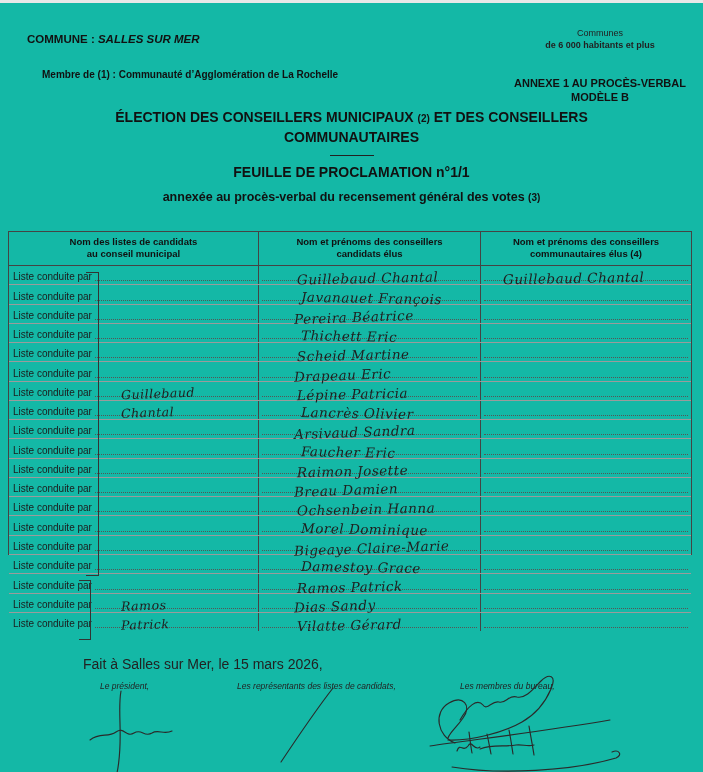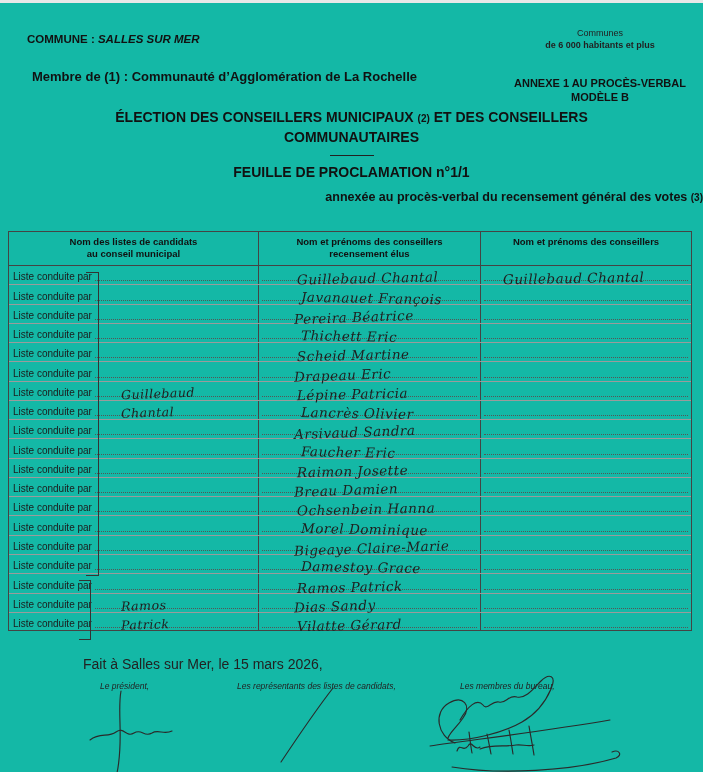--- a/index.html
+++ b/index.html
@@ -3,34 +3,34 @@
 <meta charset="utf-8">
 <style>
   html,body{margin:0;padding:0;background:#e8e8e8;}
   .page{position:relative;width:703px;height:772px;background:#14b8a6;margin:3px auto;
         font-family:"Liberation Sans",sans-serif;color:#111;overflow:hidden;}
   .abs{position:absolute;}
 
   
   .commune-line{left:27px;top:30px;font-size:11.5px;font-weight:bold;}
   .commune-value{font-style:italic;}
-  .membre-line{left:32px;top:66px;font-size:13px;font-weight:bold;}
+  .membre-line{left:42px;top:66px;font-size:10px;font-weight:bold;}
   .right-note{left:505px;top:25px;width:190px;text-align:center;font-size:9px;line-height:1.3;color:#222;}
   .right-note .b{font-weight:bold;}
   .annexe-note{left:505px;top:73px;width:190px;text-align:center;font-size:11px;font-weight:bold;line-height:1.3;}
 
   
   .main-title{left:0;top:104px;width:703px;text-align:center;font-size:14px;font-weight:bold;line-height:1.45;}
   .ref{font-size:10px;}
   .divider{left:330px;top:152px;width:44px;border-top:1.3px solid #222;}
   .subtitle{left:0;top:161px;width:703px;text-align:center;font-size:14px;font-weight:bold;}
-  .subnote{left:0;top:187px;width:703px;text-align:right;font-size:12.5px;font-weight:bold;}
+  .subnote{left:0;top:187px;width:703px;text-align:center;font-size:12.5px;font-weight:bold;}
 
   
-  .table{left:8px;top:228px;width:684px;height:400px;border:1px solid #444;box-sizing:border-box;}
+  .table{left:8px;top:228px;width:684px;height:324px;border:1px solid #444;box-sizing:border-box;}
   .thead{display:flex;height:34px;border-bottom:1px solid #444;box-sizing:border-box;}
   .th{font-size:9.5px;font-weight:bold;text-align:center;line-height:1.3;padding-top:4px;box-sizing:border-box;}
   .c1w{width:250px;border-right:1px solid #444;}
   .c2w{width:222px;border-right:1px solid #444;}
   .c3w{flex:1;}
   .tbody{height:365px;display:flex;flex-direction:column;}
   .trow{display:flex;flex:1;border-bottom:1px solid #9b9b9b;box-sizing:border-box;position:relative;}
   .trow:last-child{border-bottom:none;}
   .c{position:relative;box-sizing:border-box;}
   .c1{width:250px;border-right:1px solid #444;}
@@ -98,24 +98,25 @@
   </div>
 
   <div class="abs table">
     <div class="thead">
       <div class="th c1w">
         <div>Nom des listes de candidats</div>
         <div>au conseil municipal</div>
       </div>
       <div class="th c2w">
         <div>Nom et prénoms des conseillers</div>
-        <div>recensement élus</div>
+        <div>candidats élus</div>
       </div>
       <div class="th c3w">
         <div>Nom et prénoms des conseillers</div>
+        <div>communautaires élus (4)</div>
       </div>
     </div>
     <div class="tbody">
         <div class="trow">
           <div class="c c1">
             <span class="lcp">Liste conduite par</span>
             <span class="dot1"></span>
             <span class="hand hand-c1"></span>
           </div>
           <div class="c c2">

